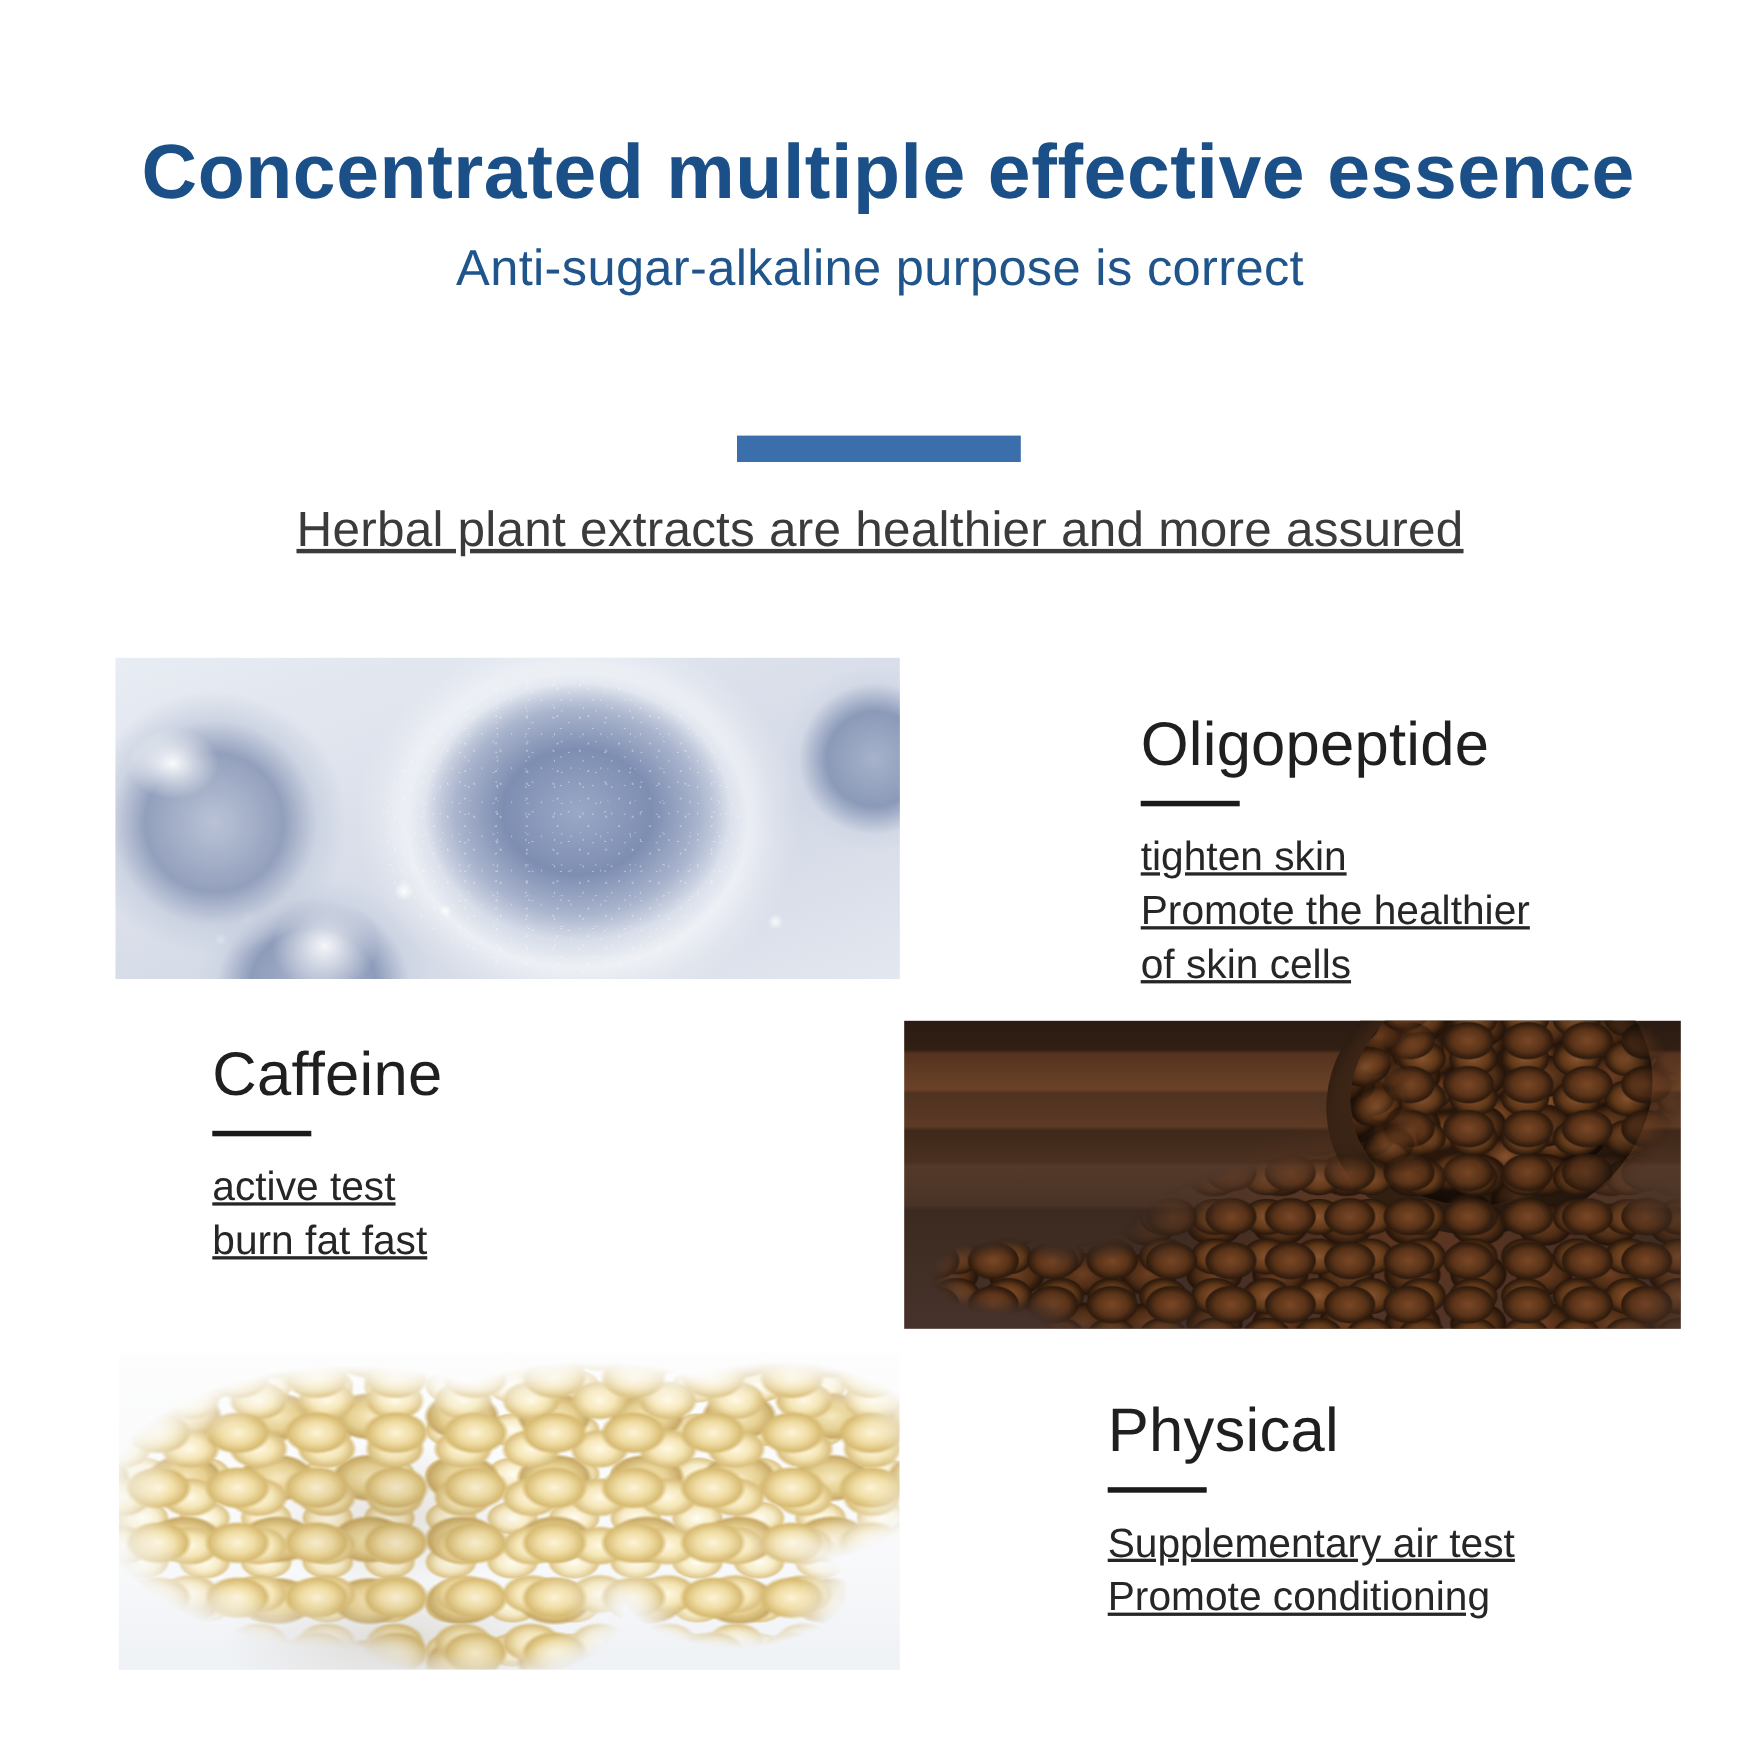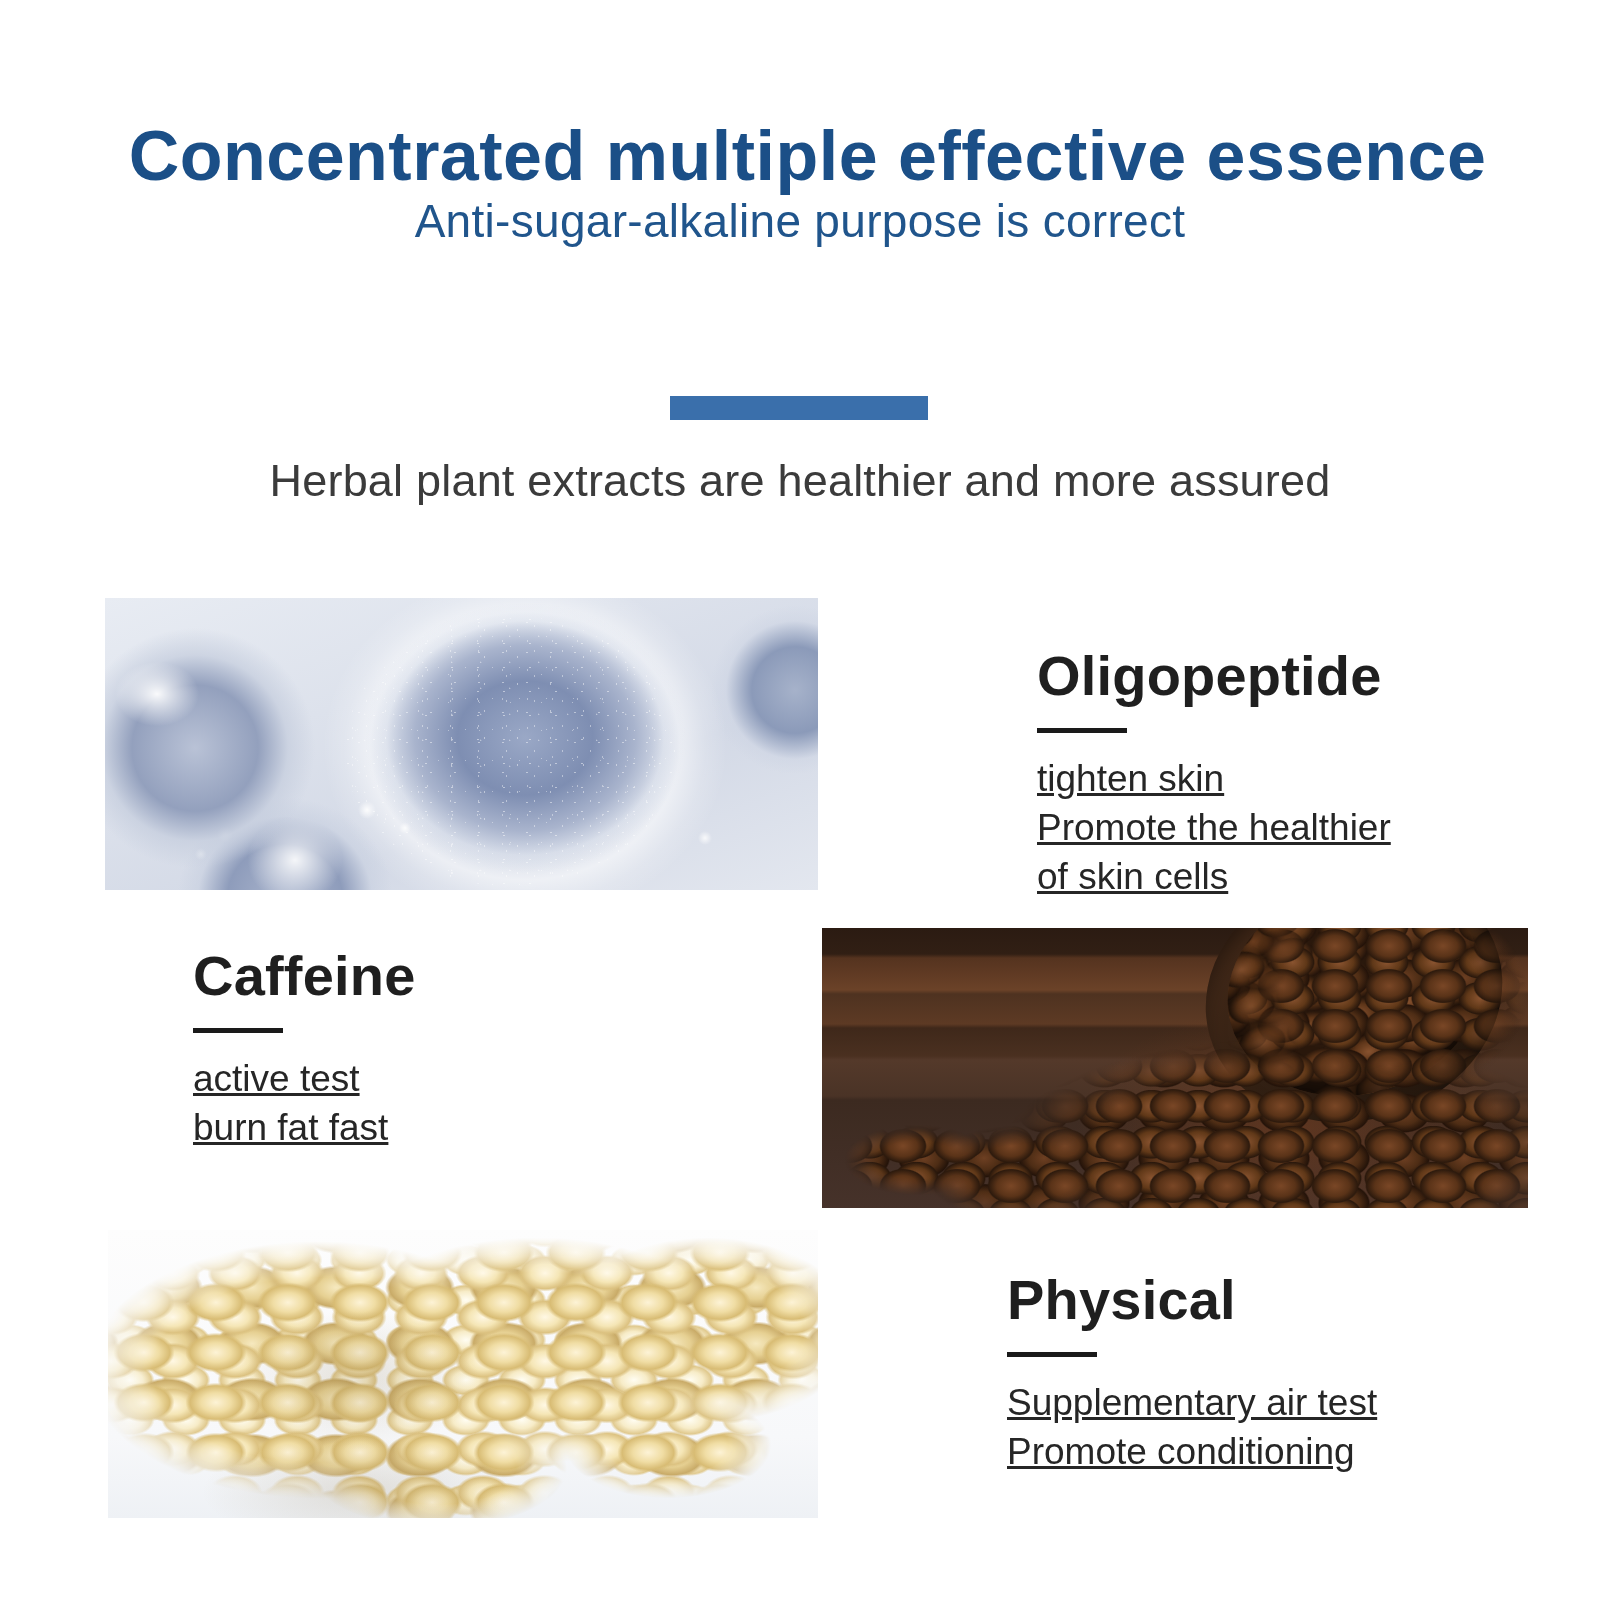--- a/index.html
+++ b/index.html
@@ -32,20 +32,21 @@
     font-size: 70px;
     font-weight: 700;
     color: #1b4f87;
     letter-spacing: 0.5px;
     line-height: 1.05;
     white-space: nowrap;
     padding-left: 15px;
   }
 
   .sub-title {
+    margin-top: 22px;
     font-size: 46px;
     font-weight: 400;
     color: #20558c;
     letter-spacing: 0.3px;
     white-space: nowrap;
   }
 
   
   .divider-bar {
     position: absolute;
@@ -61,33 +62,34 @@
     position: absolute;
     top: 455px;
     left: 0;
     width: 1600px;
     text-align: center;
     font-size: 45px;
     font-weight: 400;
     color: #3b3b3b;
     letter-spacing: 0.2px;
     white-space: nowrap;
+    text-decoration: underline;
   }
 
   
   .photo {
     position: absolute;
     overflow: hidden;
   }
 
   .text-block { position: absolute; }
 
   .ing-title {
     font-size: 56px;
-    font-weight: 700;
+    font-weight: 400;
     color: #1f1f1f;
     line-height: 1.0;
     letter-spacing: 0.2px;
     white-space: nowrap;
   }
 
   .ing-rule {
     width: 90px;
     height: 5px;
     background: #1a1a1a;

